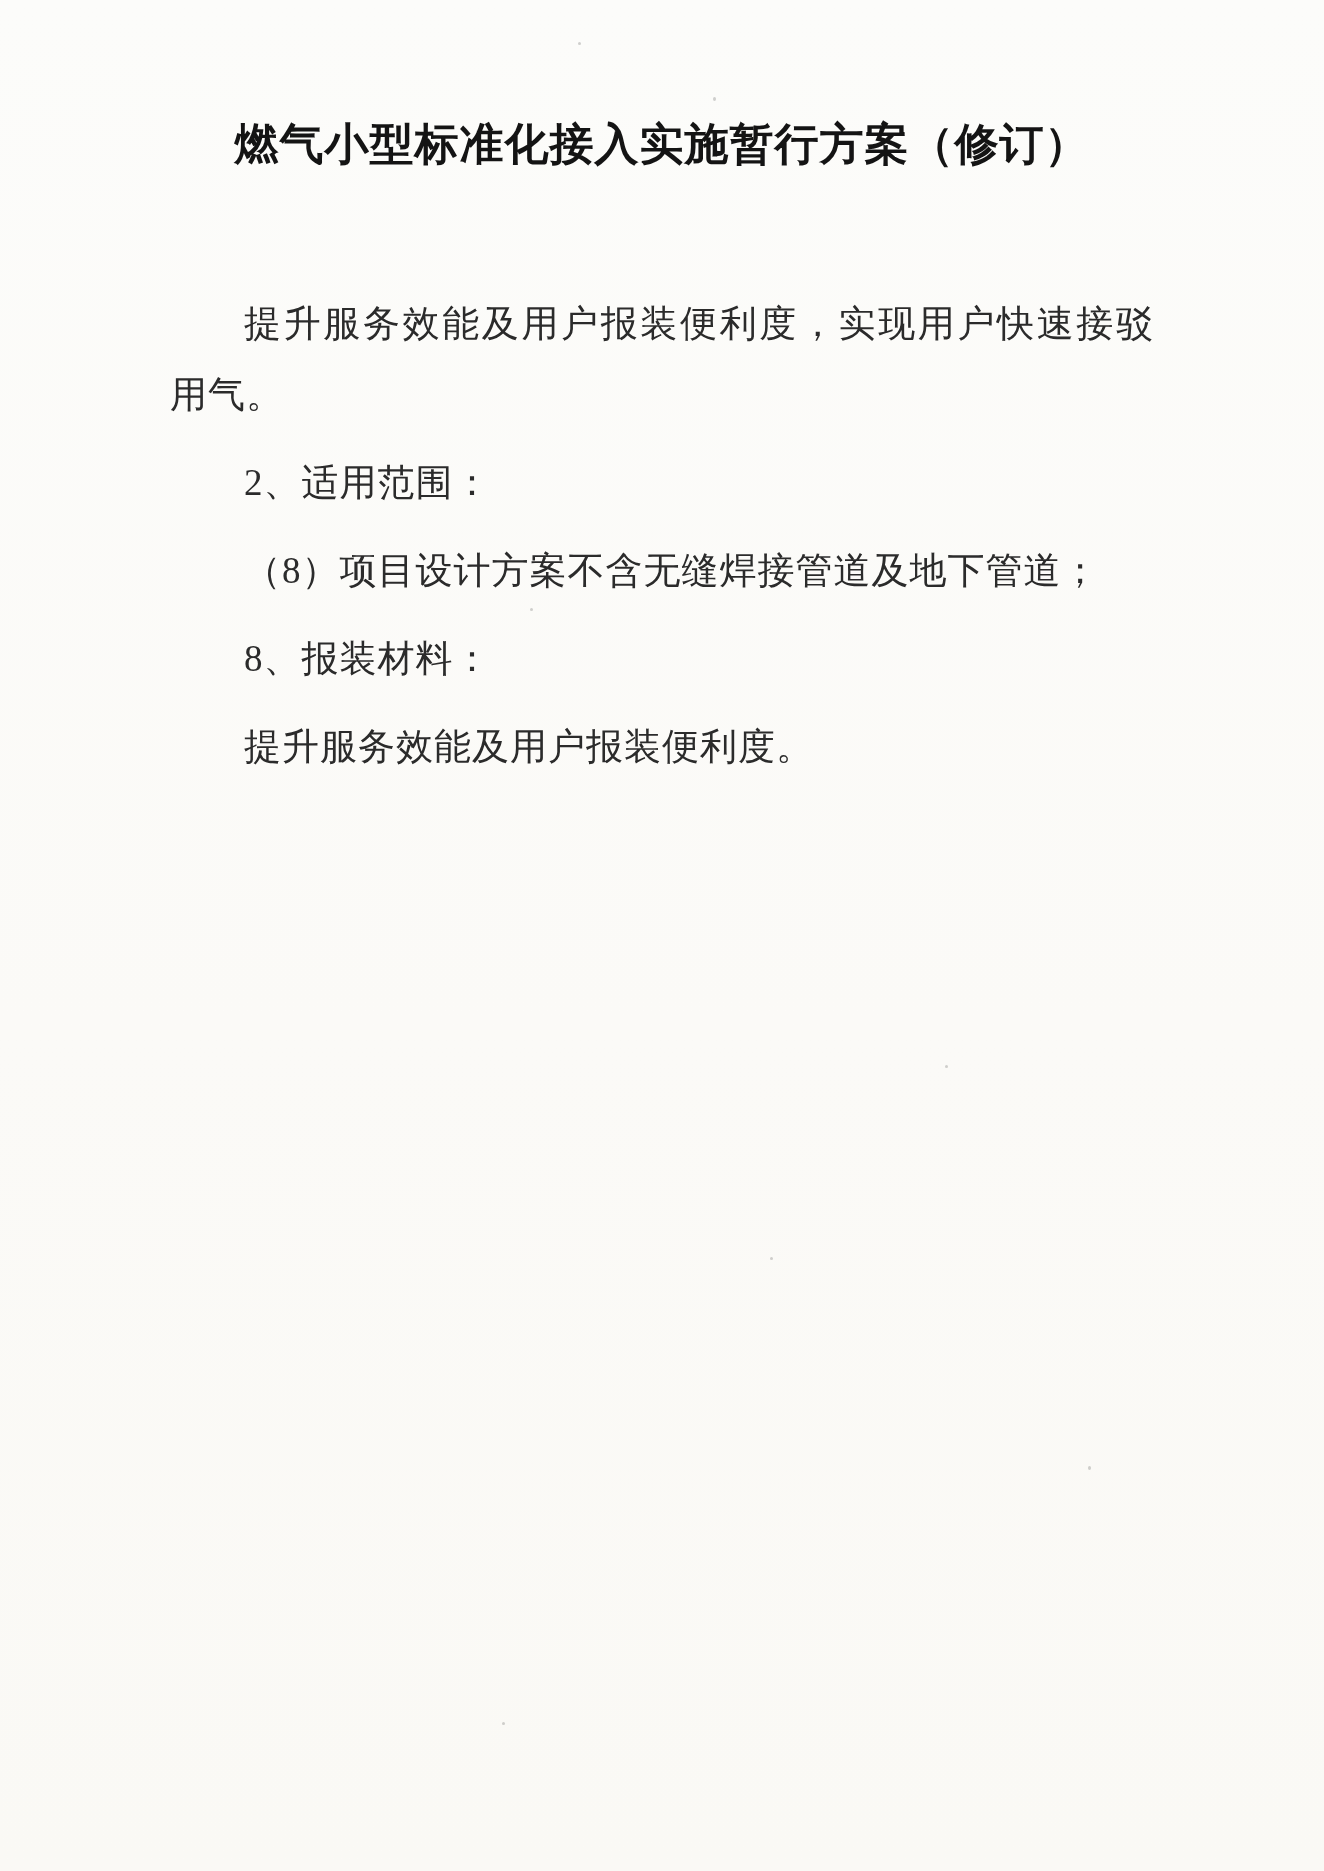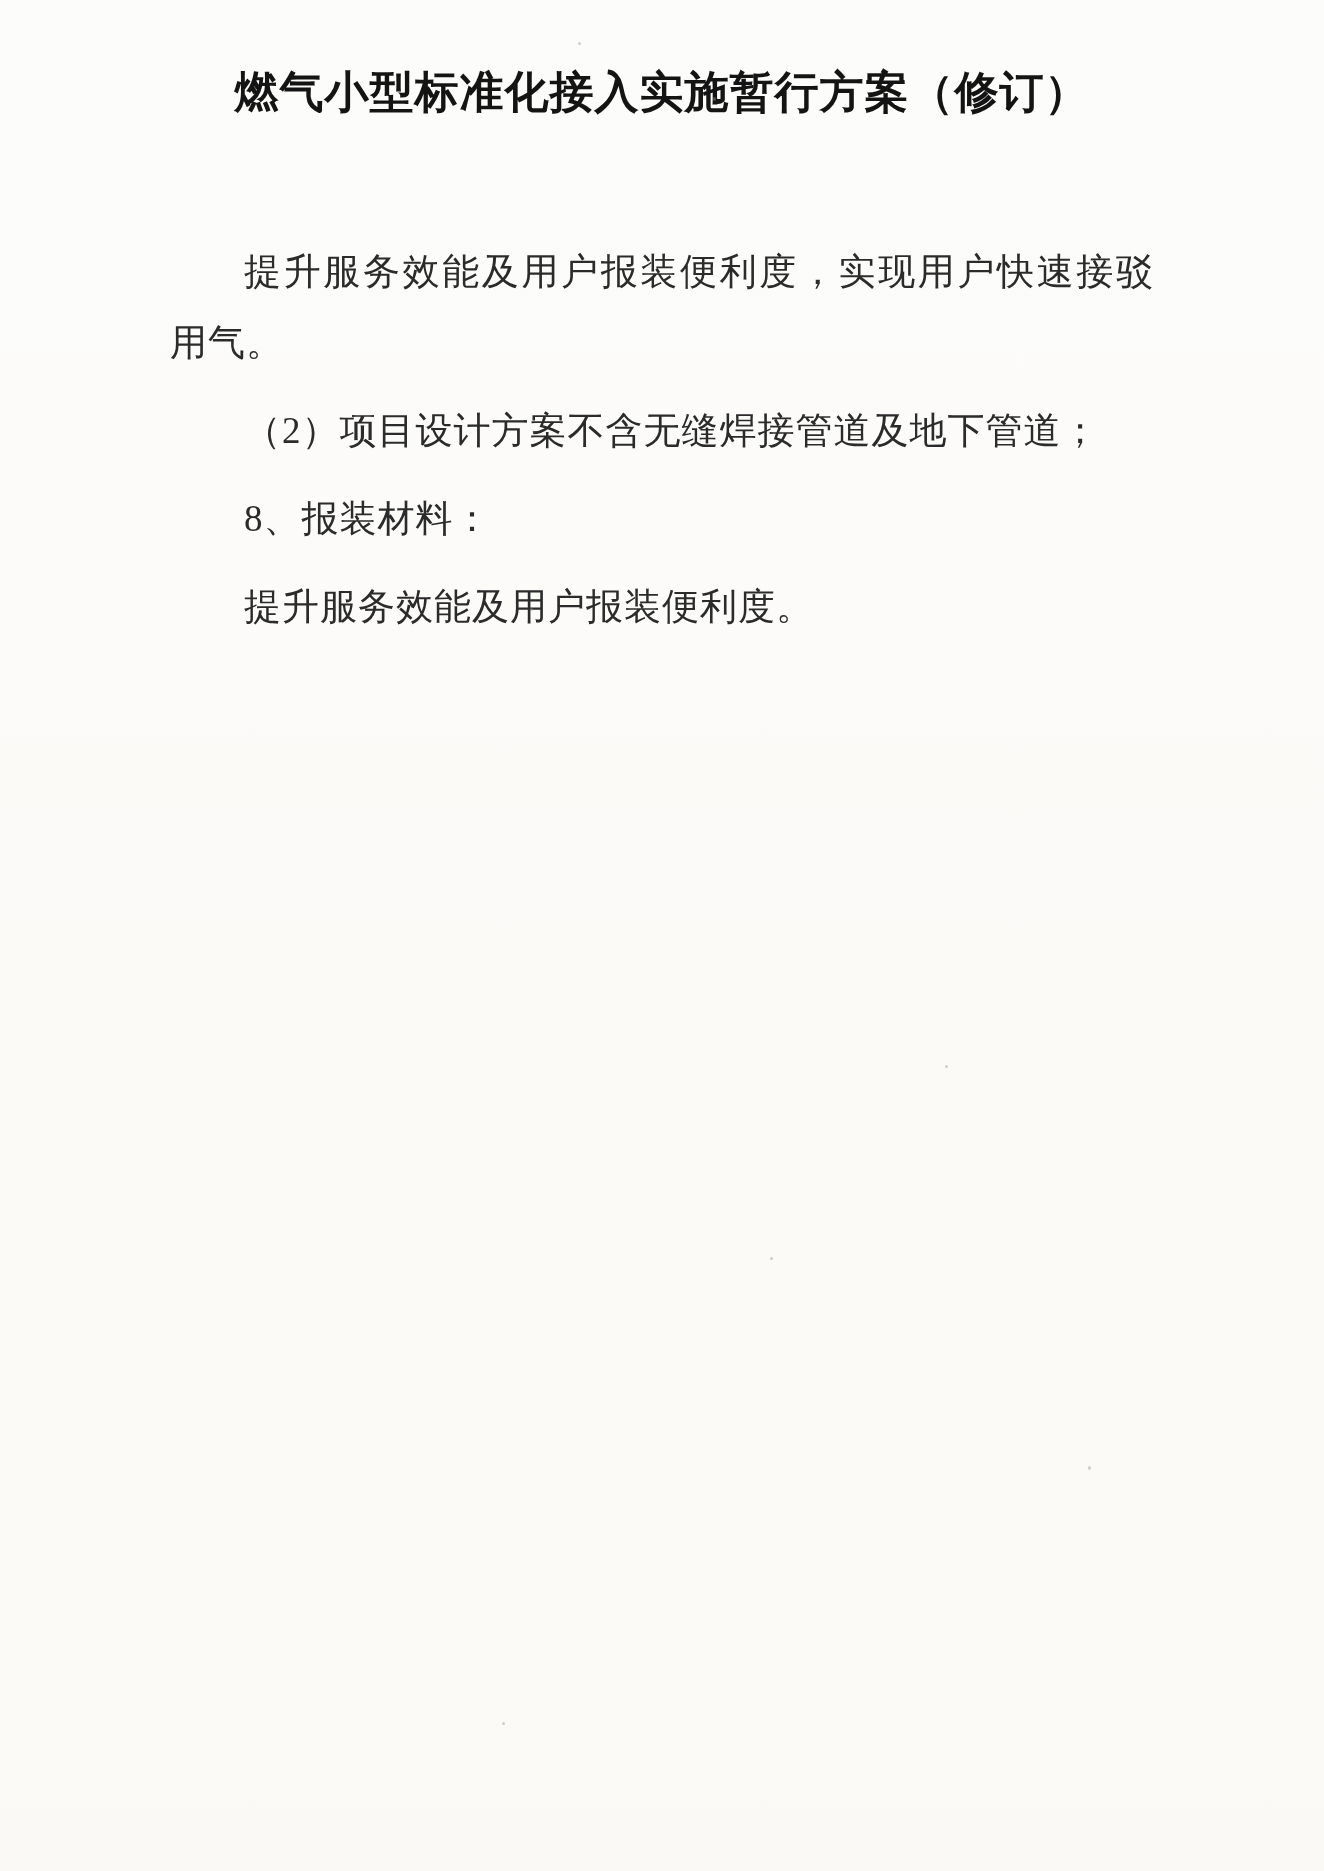--- a/index.html
+++ b/index.html
@@ -14,21 +14,21 @@
     height: 1871px;
     margin: 0 auto;
     background: linear-gradient(180deg, #fcfcfa 0%, #fbfaf7 55%, #faf9f5 100%);
     overflow: hidden;
     box-sizing: border-box;
     padding: 0 170px;
     color: #282828;
     font-family: "Liberation Serif", "DejaVu Serif", serif;
   }
   .doc-title {
-    margin: 60px 0 112px 0;
+    margin: 112px 0 112px 0;
     font-family: "Liberation Sans", "DejaVu Sans", sans-serif;
     font-weight: bold;
     font-size: 44px;
     line-height: 64px;
     text-align: center;
     color: #141414;
     letter-spacing: 1px;
     white-space: nowrap;
   }
   .block {
@@ -54,22 +54,23 @@
 <body>
 
 <div class="page">
 
   <h1 class="doc-title">燃气小型标准化接入实施暂行方案（修订）</h1>
 
 
 
   <p class="block">提升服务效能及用户报装便利度，实现用户快速接驳用气。</p>
 
+  <p class="block">2、适用范围：</p>
 
-  <p class="block">（2）项目设计方案不含无缝焊接管道及地下管道；</p>
+  <p class="block">（8）项目设计方案不含无缝焊接管道及地下管道；</p>
 
 
   <p class="block">8、报装材料：</p>
 
   <p class="block">提升服务效能及用户报装便利度。</p>
 
 
 
   <span class="speck" style="left:578px; top:42px;  width:3px; height:3px;"></span>
   <span class="speck" style="left:713px; top:97px;  width:3px; height:4px;"></span>

